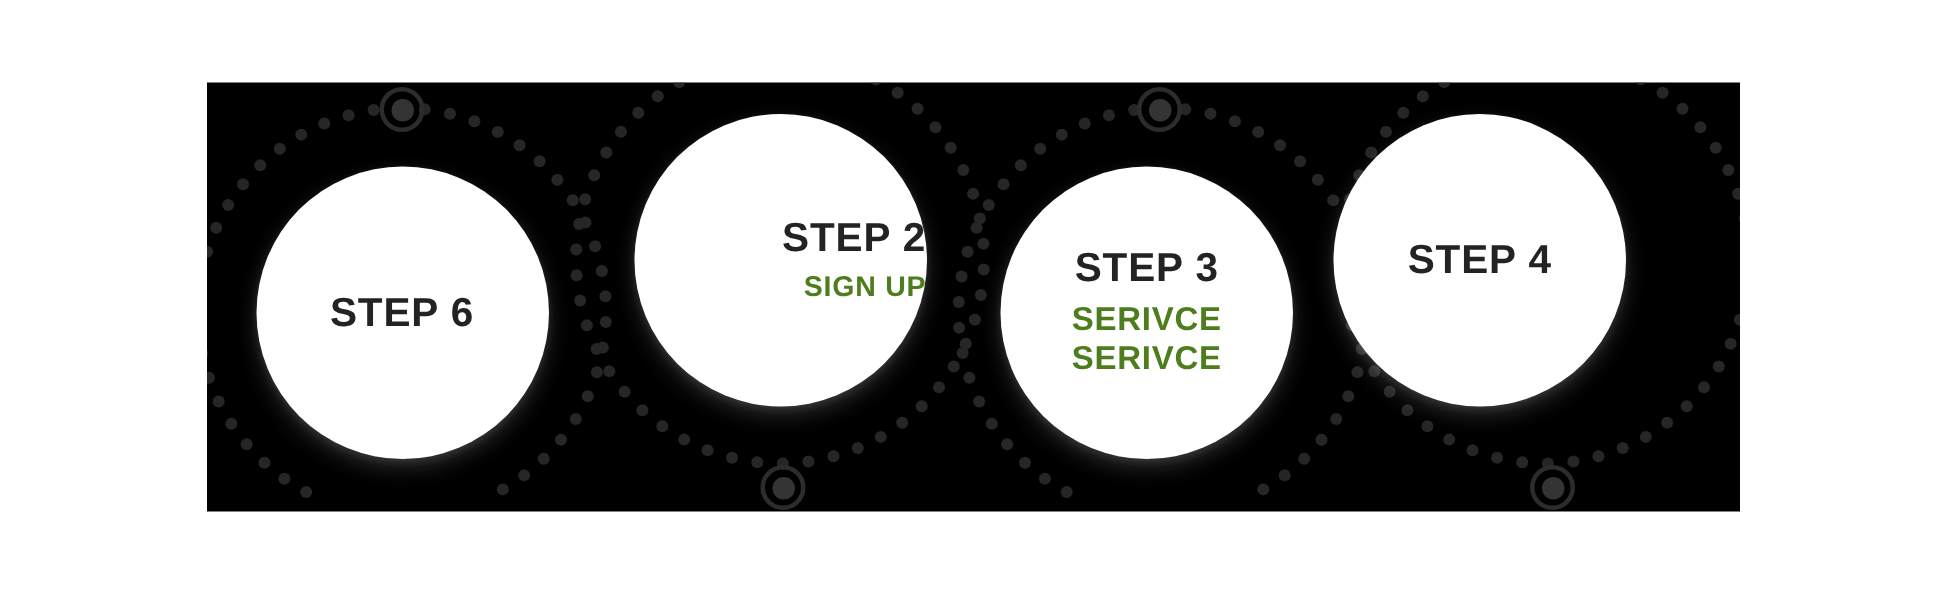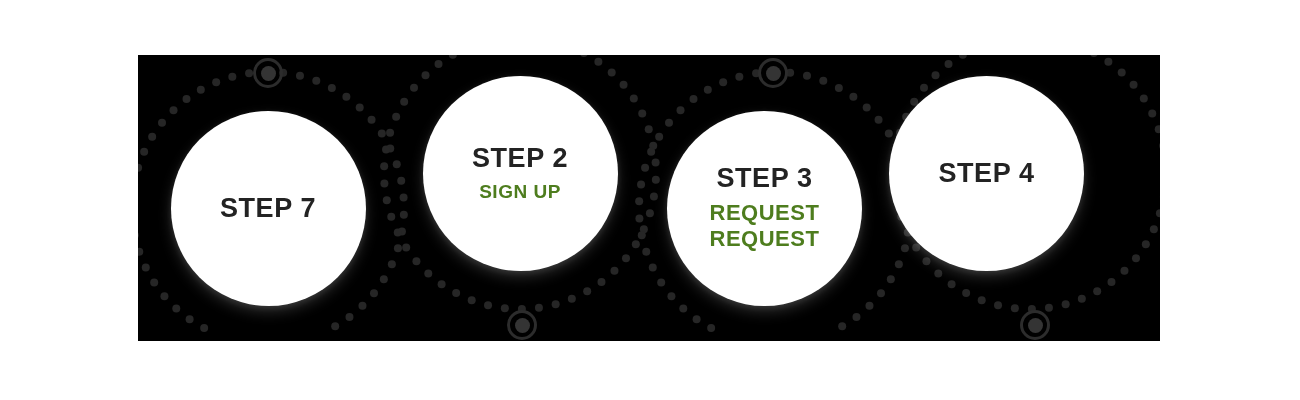--- a/index.html
+++ b/index.html
@@ -272,28 +272,28 @@
         </div>
         <div class="marker" style="width: 30px; height: 30px; left: 620px; top: 3px;">
           <div class="core" style="width: 15px; height: 15px;"></div>
         </div>
         <div class="marker" style="width: 30px; height: 30px; left: 882px; top: 255px;">
           <div class="core" style="width: 15px; height: 15px;"></div>
         </div>
       </div>
     <div id="circles">
         <div class="step-circle" style="width: 195px; height: 195px; left: 32.5px; top: 55.5px;">
-          <div class="step-title">STEP 7</div>
-        </div>
-        <div class="step-circle" style="width: 195px; height: 195px; left: 284.5px; top: 20.5px;">
+          <div class="step-title">STEP 6</div>
+        </div>
+        <div class="step-circle" style="width: 195px; height: 195px; left: 284.5px; top: 20.5px; align-items: flex-end;">
           <div class="step-title">STEP 2</div>
           <div class="step-label">SIGN UP</div>
         </div>
         <div class="step-circle" style="width: 195px; height: 195px; left: 529px; top: 55.5px;">
           <div class="step-title">STEP 3</div>
-          <div class="step-label two-line">REQUEST REQUEST</div>
+          <div class="step-label two-line">SERIVCE SERIVCE</div>
         </div>
         <div class="step-circle" style="width: 195px; height: 195px; left: 751px; top: 20.5px;">
           <div class="step-title">STEP 4</div>
         </div>
       </div>
   </div>
 </div>
 
 </body></html>

